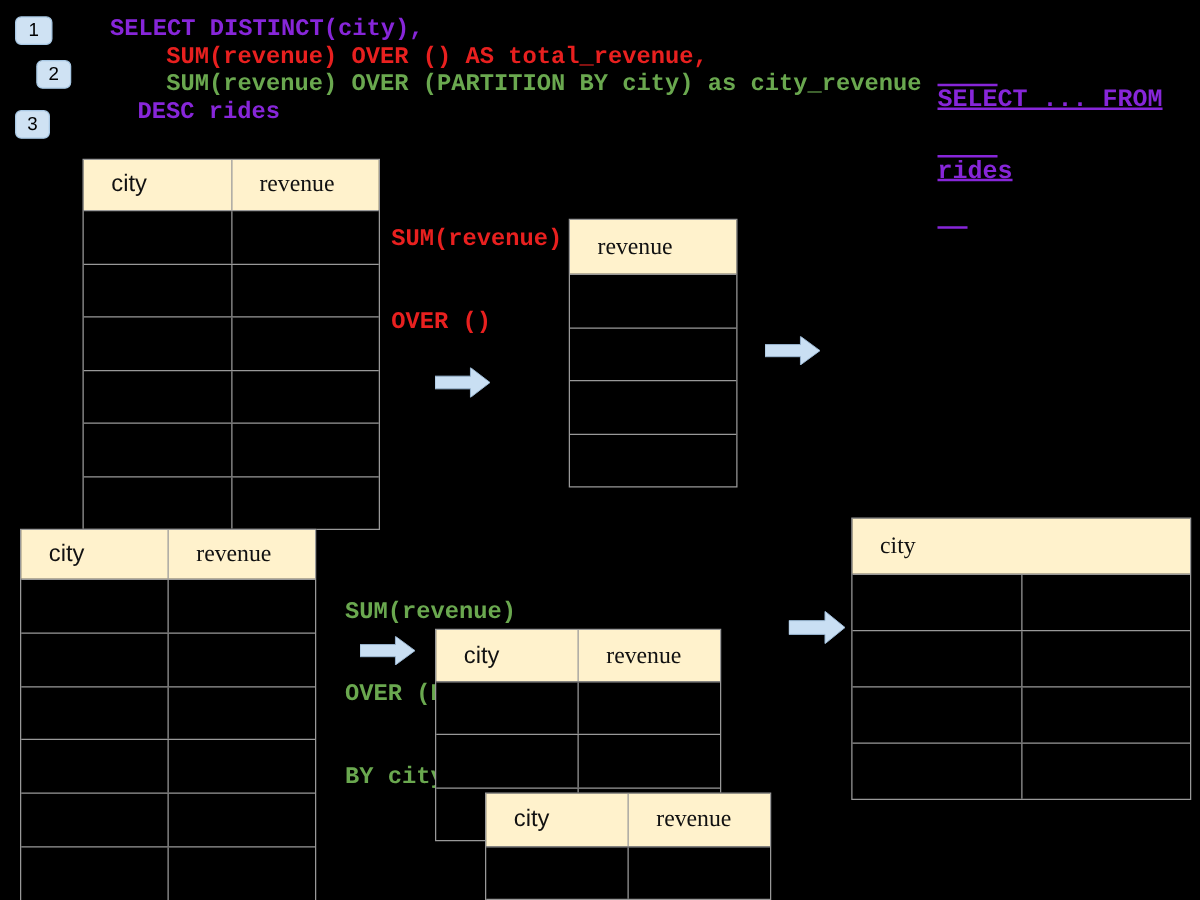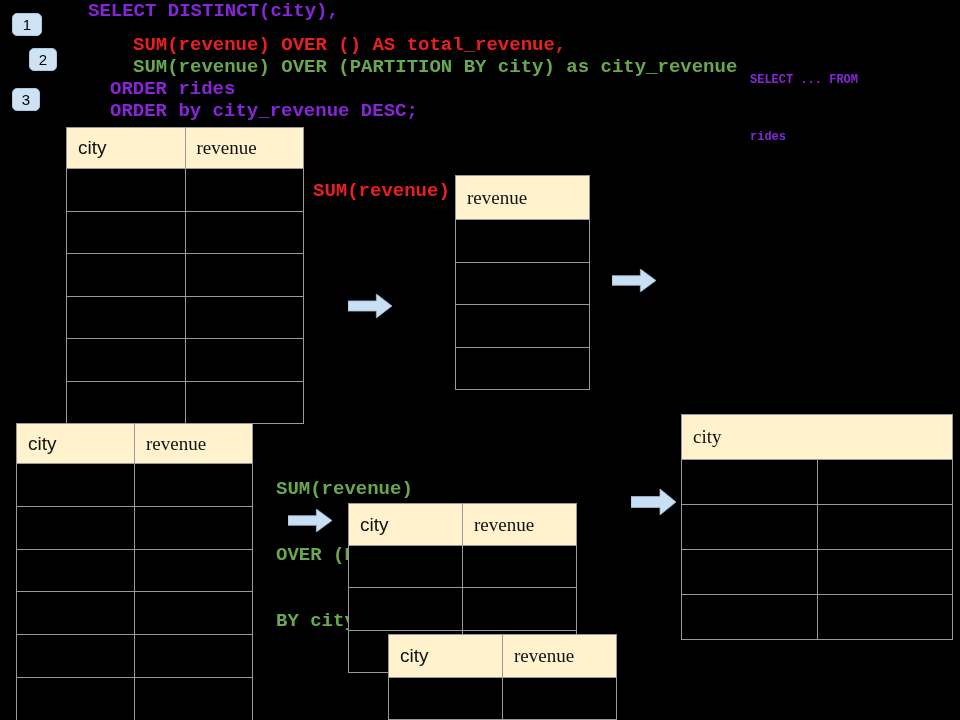--- a/index.html
+++ b/index.html
@@ -16,37 +16,37 @@
   }
   #badge-1{left:12px;top:13px;width:30px;height:23px;}
   #badge-2{left:29px;top:48px;width:28px;height:23px;}
   #badge-3{left:12px;top:88px;width:28px;height:23px;}
   
   .mono{
     position:absolute;font-family:"Liberation Mono",monospace;font-weight:bold;
     white-space:pre;line-height:22px;
   }
   .sql-line{font-size:19px;}
-  #sql-1{left:88px;top:0;color:var(--purple);}
+  #sql-1{left:88px;top:12px;color:var(--purple);}
   #sql-2{left:133px;top:34px;color:var(--red);}
   #sql-3{left:133px;top:56px;color:var(--green);}
   #sql-4{left:110px;top:78px;color:var(--purple);}
   #sql-5{left:110px;top:100px;color:var(--purple);}
-  #side-note{left:750px;top:33px;font-size:12px;line-height:19px;color:var(--purple);}
+  #side-note{left:750px;top:33px;font-size:20px;line-height:19px;color:var(--purple);text-decoration:underline;}
   #ann-total{left:313px;top:136px;font-size:19px;color:var(--red);}
   #ann-partition{left:276px;top:434px;font-size:19px;color:var(--green);}
   .mono span{display:block;}
   
   .tbl{
     position:absolute;border:1px solid var(--table-border);background:#000;
     box-sizing:border-box;
   }
   .tbl .hrow{display:flex;height:var(--hh);background:var(--table-header-bg);}
   .tbl .hcell{
-    flex:1 1 0;display:flex;align-items:center;padding-left:11px;
+    flex:1 1 0;display:flex;align-items:center;padding-left:22px;
     font:19px "Liberation Sans",sans-serif;color:#111;
     border-right:1px solid var(--table-border);box-sizing:border-box;min-width:0;
   }
   .tbl .hcell:last-child{border-right:none;font-family:Liberation Serif, serif;}
   .tbl .row{display:flex;height:var(--rh);border-top:1px solid var(--table-border);}
   .tbl .cell{flex:1 1 0;border-right:1px solid var(--table-border);box-sizing:border-box;}
   .tbl .cell:last-child{border-right:none;}
   #t-source-top   {left:66px; top:127px;width:238px;--hh:40px;--rh:41.5px;}
   #t-total        {left:455px;top:175px;width:135px;--hh:43px;--rh:41.5px;}
   #t-source-bottom{left:16px; top:423px;width:237px;--hh:39px;--rh:41.8px;}
@@ -66,30 +66,30 @@
 
 <div id="stage">
 
   <div class="badge" id="badge-1">1</div>
   <div class="badge" id="badge-2">2</div>
   <div class="badge" id="badge-3">3</div>
 
   <div class="mono sql-line" id="sql-1">SELECT DISTINCT(city),</div>
   <div class="mono sql-line" id="sql-3">SUM(revenue) OVER (PARTITION BY city) as city_revenue</div>
   <div class="mono sql-line" id="sql-2">SUM(revenue) OVER () AS total_revenue,</div>
-  <div class="mono sql-line" id="sql-4">ORDER rides</div>
-  <div class="mono sql-line" id="sql-5">ORDER by city_revenue DESC;</div>
+  <div class="mono sql-line" id="sql-4">DESC rides</div>
 
   <div class="mono" id="side-note">
     <span>SELECT ... FROM</span>
     <span>rides</span>
   </div>
 
   <div class="mono" id="ann-total">
     <span>SUM(revenue)</span>
+    <span>OVER ()</span>
   </div>
 
   <div class="mono" id="ann-partition">
     <span>SUM(revenue)</span>
     <span>OVER (PARTITION</span>
     <span>BY city)</span>
   </div>
 
   <div class="tbl" id="t-source-top">
       <div class="hrow">

